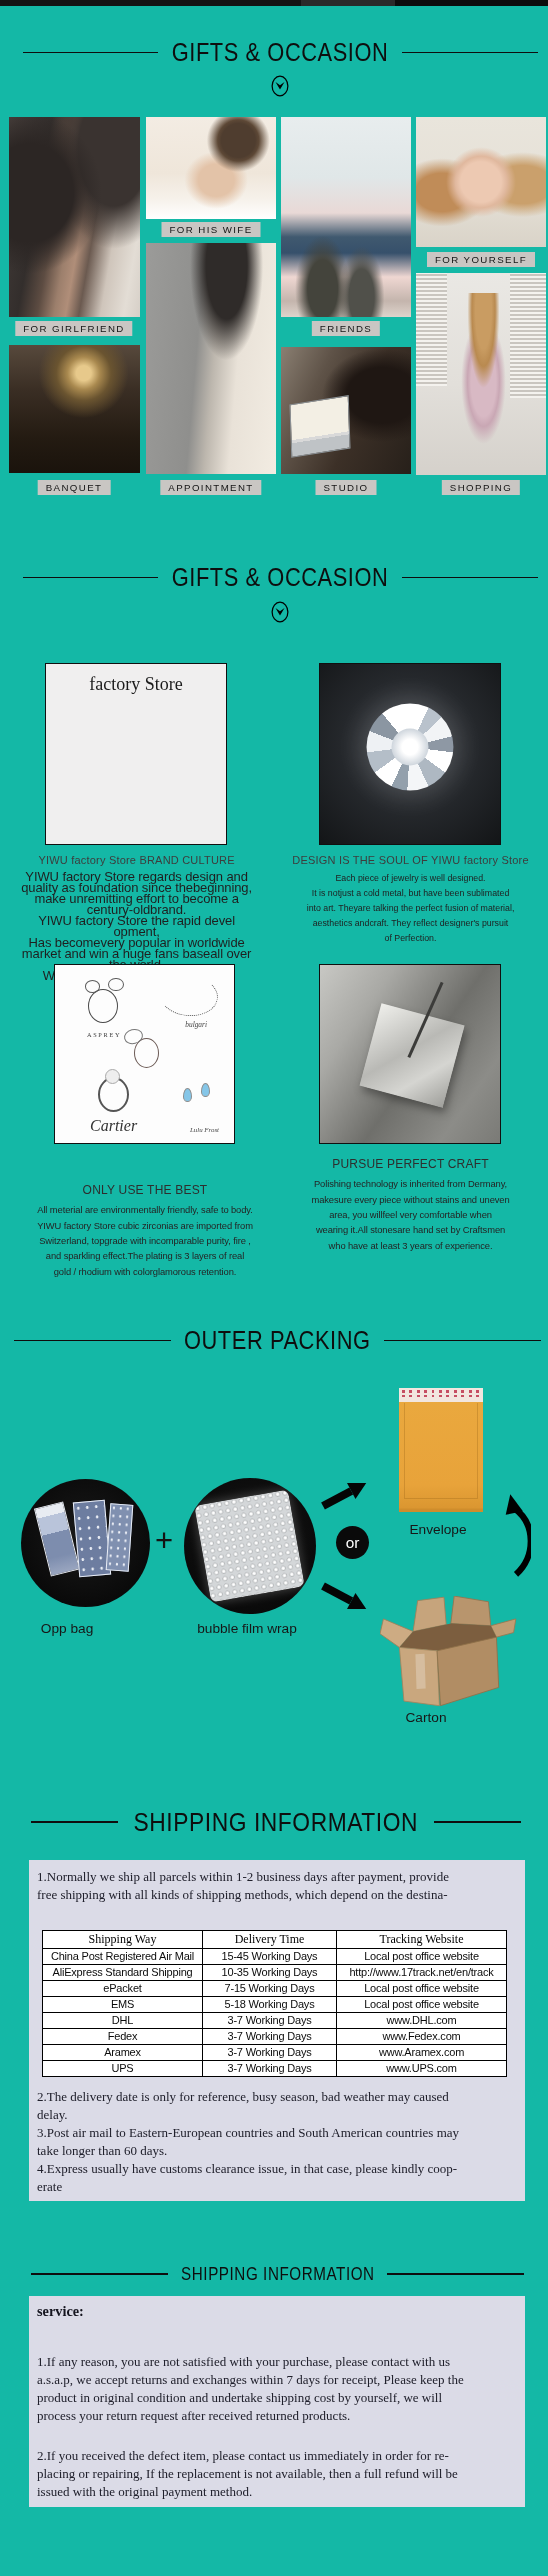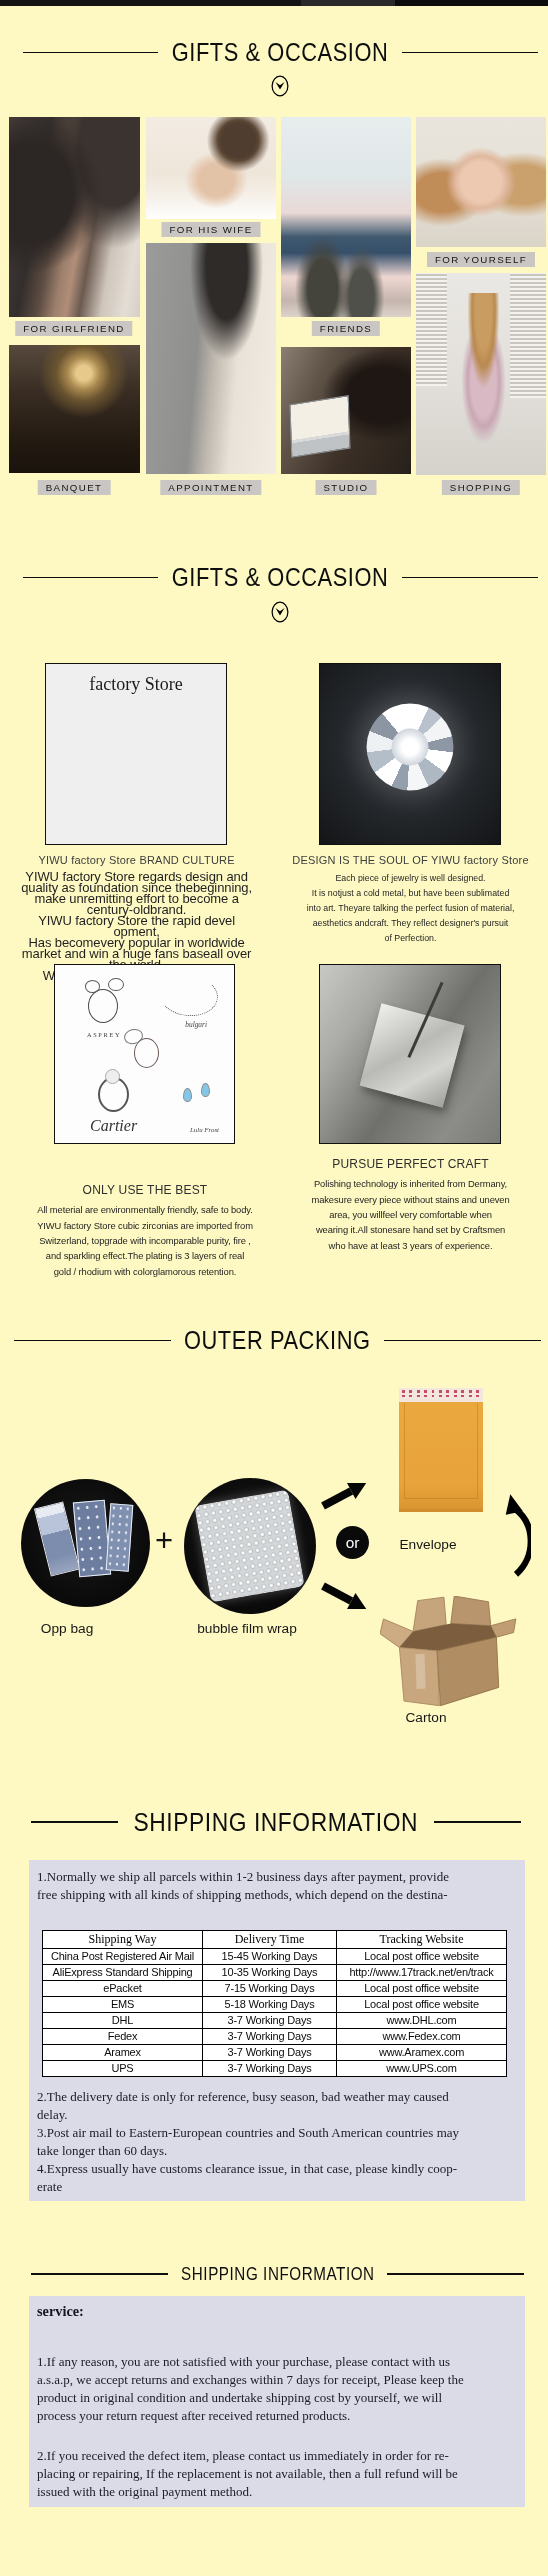--- a/index.html
+++ b/index.html
@@ -1,17 +1,17 @@
 <!DOCTYPE html>
 <html style="font-size:9px"><head>
 <meta charset="utf-8">
 <style>
   * { margin:0; padding:0; box-sizing:border-box; }
   body { font-family:"Liberation Sans", sans-serif; background:#fff; }
-  #page { position:relative; width:548px; height:2576px; background:#fef9c3; overflow:hidden; }
+  #page { position:relative; width:548px; height:2576px; background:#14b8a6; overflow:hidden; }
 
   
   .sec-title { position:absolute; display:flex; align-items:center; gap:8px; color:#0e0e0e; }
   .sec-title .bar { flex:1; height:1.7px; background:#0e0e0e; }
   .sec-title .txt { white-space:nowrap; display:inline-block; transform:scale(.95,1.1); font-weight:400; letter-spacing:0.6px; }
   .chev { position:absolute; width:18px; height:22px; }
 
   
   .topbar { position:absolute; left:0; top:0; width:548px; height:5.7px;
             background:linear-gradient(90deg,#141414 0 55%, #2a2a2a 55% 72%, #0c0c0c 72% 100%); }
@@ -263,21 +263,21 @@
       <span class="head"></span>
   </div>
 
   <div class="envelope" style="left:399px; top:1388px; width:84px; height:124px;">
     <div class="env-tape">
       <div class="tape-row"></div>
       <div class="tape-row"></div>
     </div>
     <div class="env-flap"></div>
   </div>
-  <div class="pack-label" style="left:428px; top:1522px;margin-top:15px;">Envelope</div>
+  <div class="pack-label" style="left:438px; top:1522px;">Envelope</div>
 
   <svg style="position:absolute; left:485px; top:1493px;" width="46" height="86" viewBox="0 0 80 150">
     <path d="M54,142 C88,112 90,54 50,26" stroke="#000" stroke-width="11" fill="none"></path>
     <polygon points="36,38 66,32 44,2" fill="#000"></polygon>
   </svg>
 
   <svg style="position:absolute; left:380px; top:1596px;" width="137" height="112" viewBox="0 0 240 196">
     <polygon points="6,40 58,62 34,90 0,66" fill="#cdab83" stroke="#a07f58" stroke-width="1.5"></polygon>
     <polygon points="58,62 66,8 112,2 116,50" fill="#c6a47c" stroke="#a07f58" stroke-width="1.5"></polygon>
     <polygon points="124,48 130,0 190,10 194,52" fill="#b8956d" stroke="#93744e" stroke-width="1.5"></polygon>

